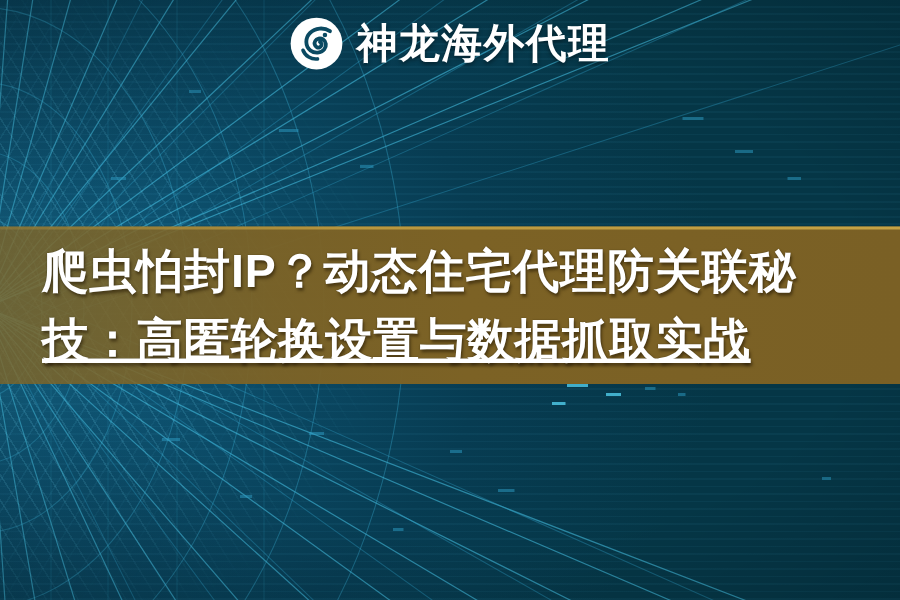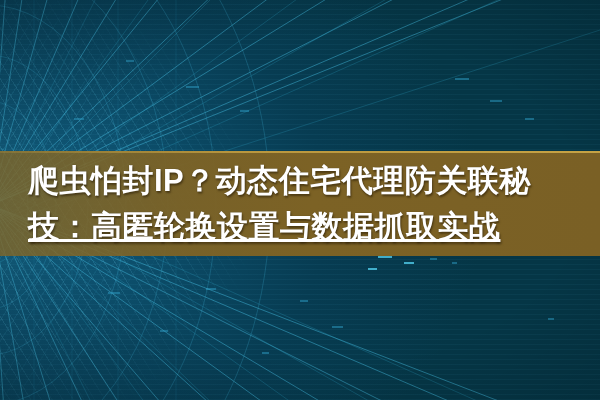--- a/index.html
+++ b/index.html
@@ -254,20 +254,29 @@
         <rect class="spark-dim" x="186" y="86" width="13" height="2"></rect>
         <rect class="spark-dim" x="126" y="60" width="8" height="2"></rect>
         <rect class="spark-dim" x="74" y="118" width="10" height="2"></rect>
         <rect class="spark-dim" x="548" y="318" width="6" height="2"></rect>
       </g>
     </svg>
   </div>
 
   <div class="bg-vignette"></div>
 
+  <div class="logo-block">
+    <svg class="logo-mark" viewBox="0 0 48 48" xmlns="http://www.w3.org/2000/svg">
+      <circle cx="24" cy="24" r="23" fill="#ffffff"></circle>
+      <path d="M36 13c-5.6-3.6-13.2-3.0-17.7 1.6-4.6 4.6-4.4 11.9.3 15.6 3.8 3.0 9.5 2.5 12.3-1.0 2.3-2.8 1.8-7.0-1.1-8.9-2.4-1.5-5.7-0.8-7.0 1.6-1.1 1.9-0.4 4.5 1.5 5.4 1.5 0.7 3.4 0.1 4.0-1.4 0.5-1.2 0-2.7-1.2-3.2" fill="none" stroke="#0b4a62" stroke-width="3.4" stroke-linecap="round"></path>
+      <path d="M12 30c2.0 5.2 7.4 8.4 12.9 7.7" fill="none" stroke="#0b4a62" stroke-width="3.2" stroke-linecap="round"></path>
+      <circle cx="31.5" cy="16.5" r="2.0" fill="#0b4a62"></circle>
+    </svg>
+    <div class="logo-text">神龙海外代理</div>
+  </div>
 
   <div class="title-band">
     <div class="title-band-top"></div>
   </div>
 
   <div class="title-wrap">
     <div class="title-line title-line-1">爬虫怕封IP？动态住宅代理防关联秘</div>
     <div class="title-line title-line-2">技：高匿轮换设置与数据抓取实战</div>
   </div>
 

